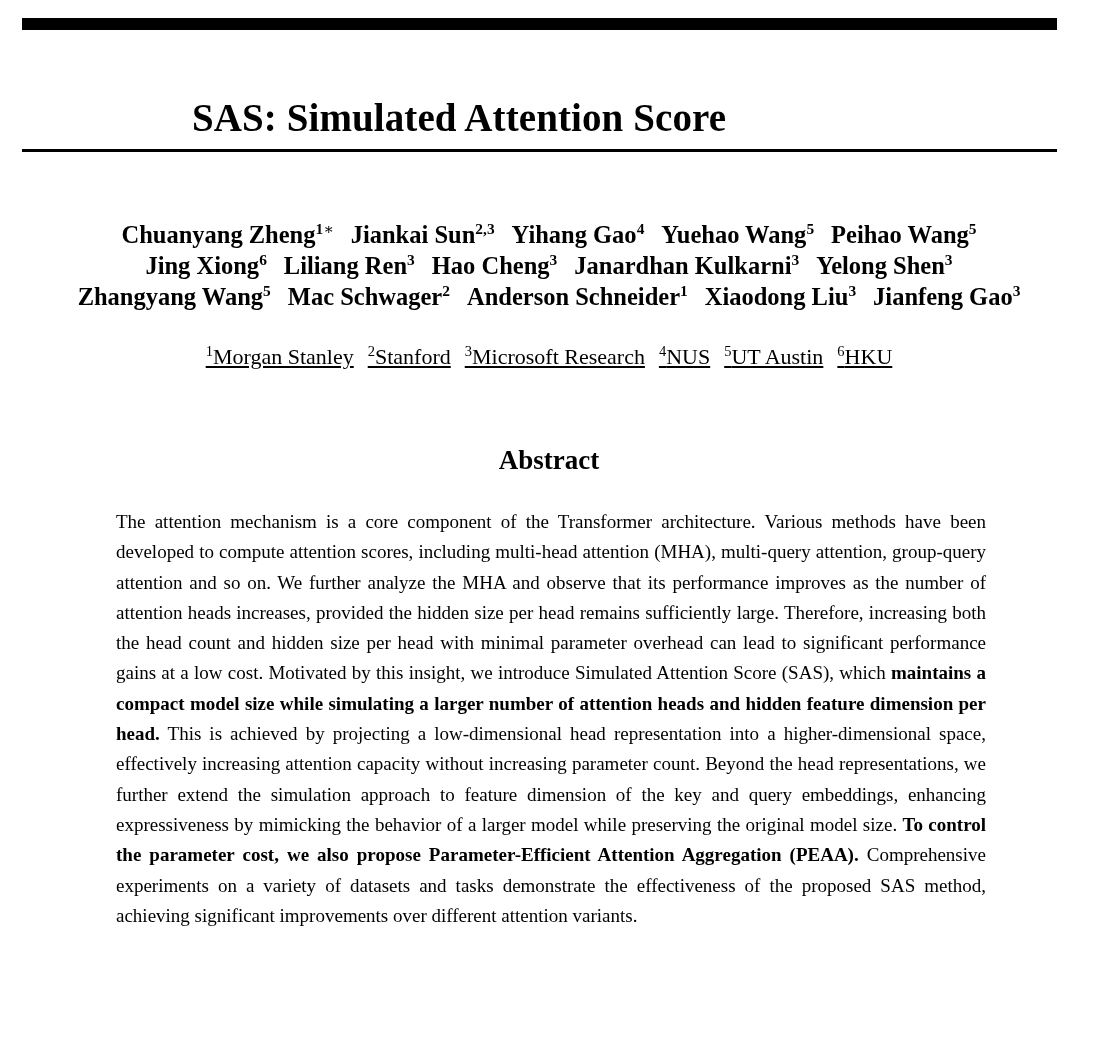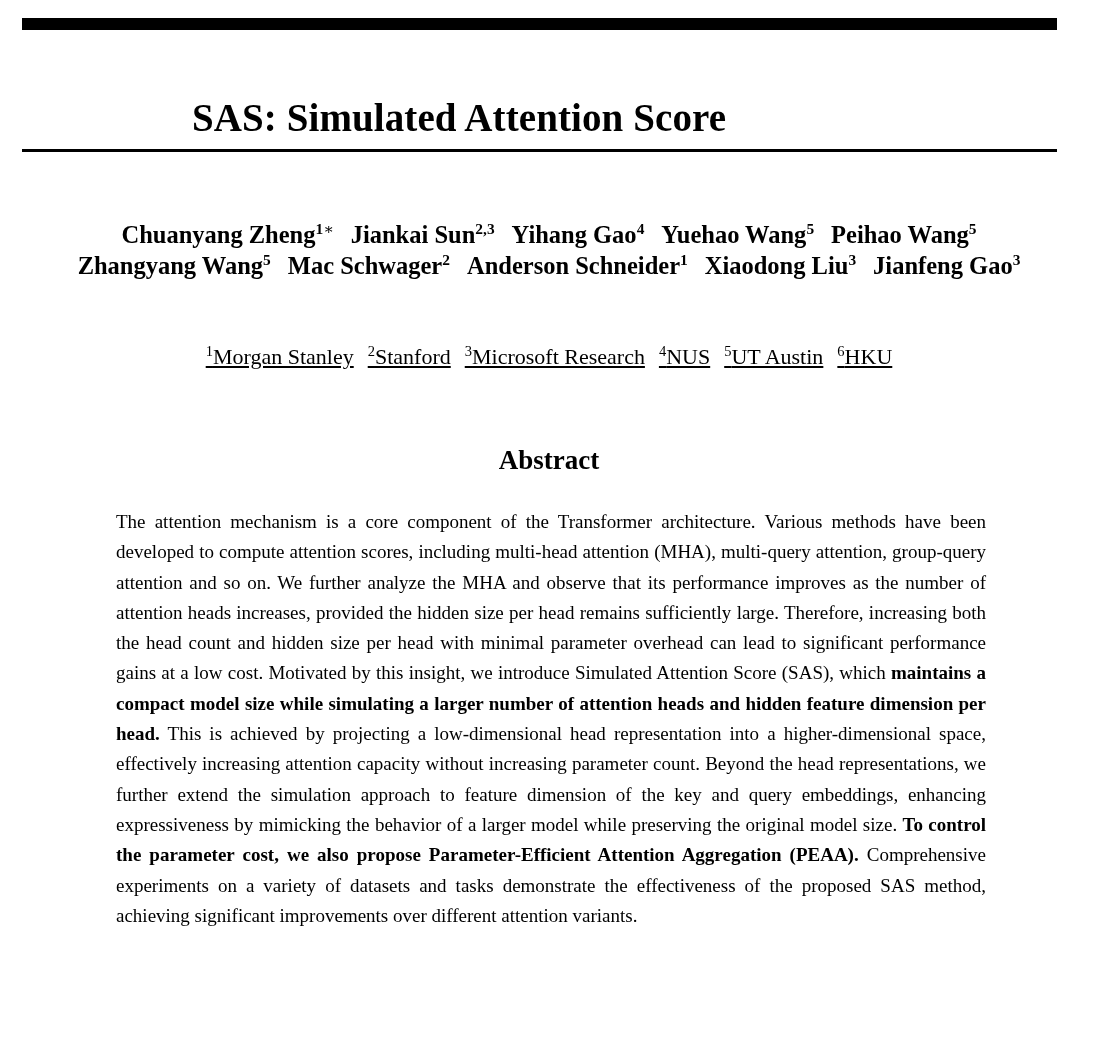--- a/index.html
+++ b/index.html
@@ -141,20 +141,21 @@
 <div class="page">
 
   <div class="rule-thick"></div>
 
   <h1 class="title">SAS: Simulated Attention Score</h1>
 
   <div class="rule-thin"></div>
 
   <div class="authors">
       <div class="author-line"><span class="author">Chuanyang Zheng<sup>1</sup><sup class="star">∗</sup></span><span class="sep"></span><span class="author">Jiankai Sun<sup>2,3</sup></span><span class="sep"></span><span class="author">Yihang Gao<sup>4</sup></span><span class="sep"></span><span class="author">Yuehao Wang<sup>5</sup></span><span class="sep"></span><span class="author">Peihao Wang<sup>5</sup></span></div>
+      <div class="author-line"><span class="author">Jing Xiong<sup>6</sup></span><span class="sep"></span><span class="author">Liliang Ren<sup>3</sup></span><span class="sep"></span><span class="author">Hao Cheng<sup>3</sup></span><span class="sep"></span><span class="author">Janardhan Kulkarni<sup>3</sup></span><span class="sep"></span><span class="author">Yelong Shen<sup>3</sup></span></div>
       <div class="author-line"><span class="author">Zhangyang Wang<sup>5</sup></span><span class="sep"></span><span class="author">Mac Schwager<sup>2</sup></span><span class="sep"></span><span class="author">Anderson Schneider<sup>1</sup></span><span class="sep"></span><span class="author">Xiaodong Liu<sup>3</sup></span><span class="sep"></span><span class="author">Jianfeng Gao<sup>3</sup></span></div>
     </div>
 
   <div class="affiliations"><span class="affiliation"><sup>1</sup>Morgan Stanley</span><span class="aff-sep"></span><span class="affiliation"><sup>2</sup>Stanford</span><span class="aff-sep"></span><span class="affiliation"><sup>3</sup>Microsoft Research</span><span class="aff-sep"></span><span class="affiliation"><sup>4</sup>NUS</span><span class="aff-sep"></span><span class="affiliation"><sup>5</sup>UT Austin</span><span class="aff-sep"></span><span class="affiliation"><sup>6</sup>HKU</span></div>
 
   <div class="abstract-heading">Abstract</div>
 
   <div class="abstract-body"><span>The attention mechanism is a core component of the Transformer architecture. Various methods have been developed to compute attention scores, including multi-head attention (MHA), multi-query attention, group-query attention and so on. We further analyze the MHA and observe that its performance improves as the number of attention heads increases, provided the hidden size per head remains sufficiently large. Therefore, increasing both the head count and hidden size per head with minimal parameter overhead can lead to significant performance gains at a low cost. Motivated by this insight, we introduce Simulated Attention Score (SAS), which </span><b>maintains a compact model size while simulating a larger number of attention heads and hidden feature dimension per head.</b><span> This is achieved by projecting a low-dimensional head representation into a higher-dimensional space, effectively increasing attention capacity without increasing parameter count. Beyond the head representations, we further extend the simulation approach to feature dimension of the key and query embeddings, enhancing expressiveness by mimicking the behavior of a larger model while preserving the original model size. </span><b>To control the parameter cost, we also propose Parameter-Efficient Attention Aggregation (PEAA).</b><span> Comprehensive experiments on a variety of datasets and tasks demonstrate the effectiveness of the proposed SAS method, achieving significant improvements over different attention variants.</span></div>
 
 </div>

